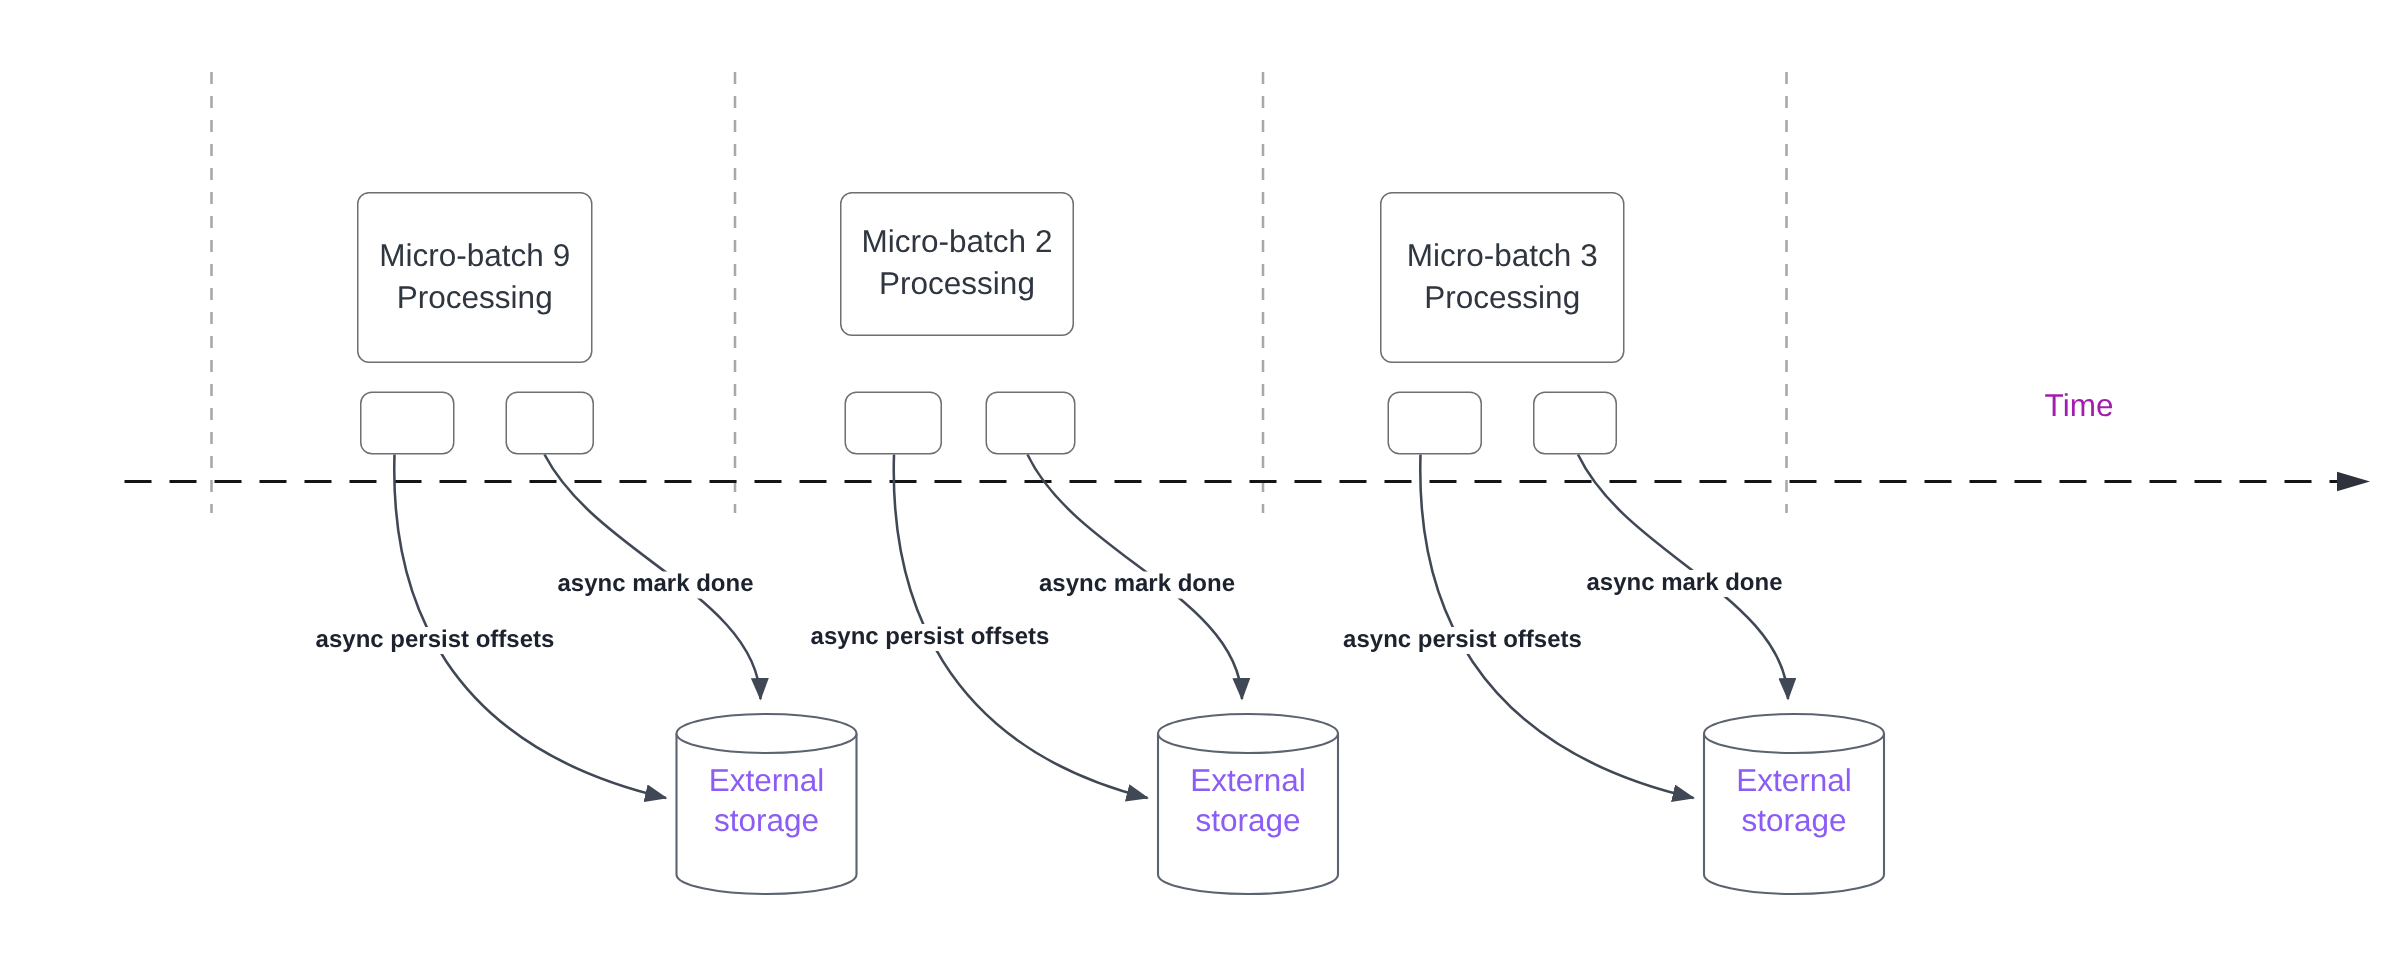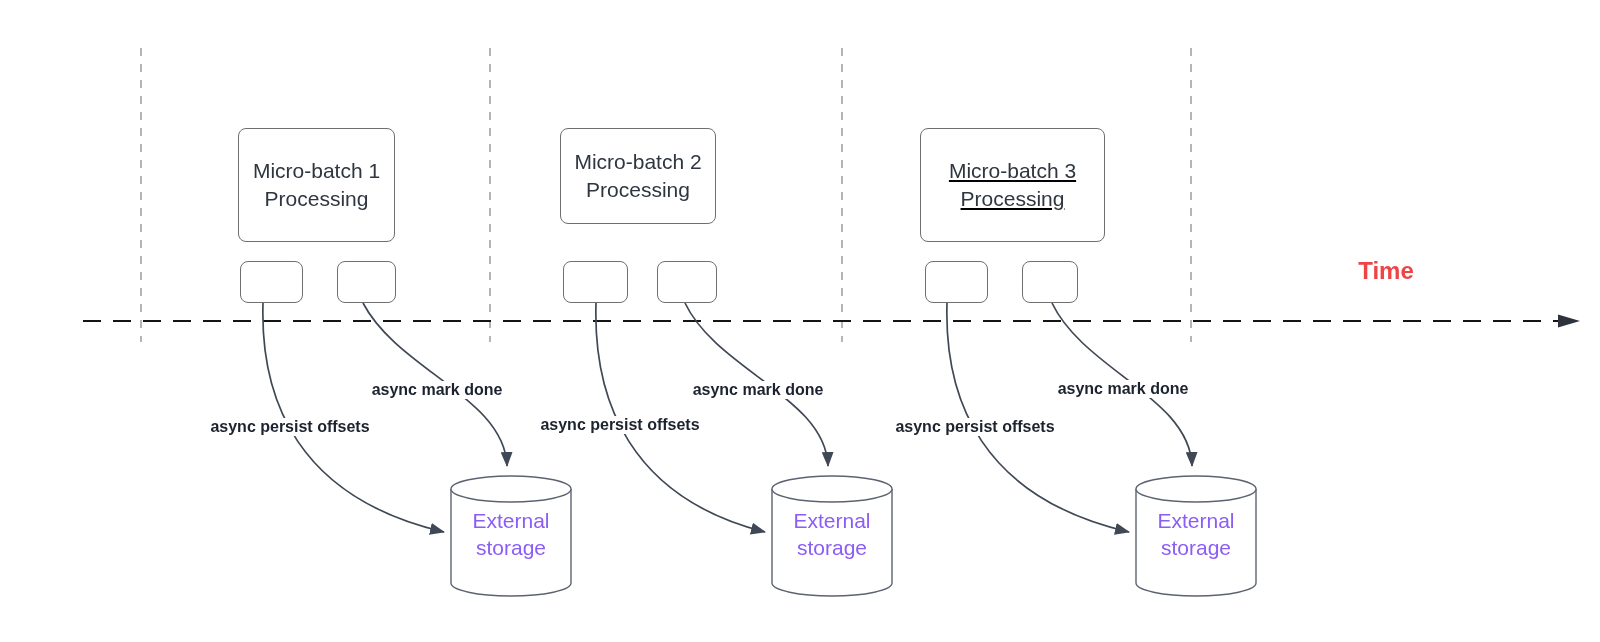--- a/index.html
+++ b/index.html
@@ -44,21 +44,21 @@
     display:flex;flex-direction:column;
     align-items:center;justify-content:center;
     text-align:center;
   }
   .storage-label .line{
     font-size:21px;line-height:27px;color:#8b5cf6;white-space:nowrap;
   }
   .time-label{
     position:absolute;
     transform:translate(-50%,-50%);
-    font-size:24px;color:#ef4444;white-space:nowrap;font-weight:bold;
+    font-size:21px;color:#a21caf;white-space:nowrap;
   }
 </style>
 </head>
 <body>
 
 <div class="canvas">
 
   <svg class="layer" width="1600" height="642" viewBox="0 0 1600 642">
     <defs>
       <marker id="arrowhead" markerUnits="userSpaceOnUse" markerWidth="16" markerHeight="12" refX="14" refY="6" orient="auto">
@@ -97,21 +97,21 @@
       <path d="M 263 303 C 260 400, 298 498, 444 532" marker-end="url(#arrowhead)"></path>
       <path d="M 363 303 C 398 370, 505 398, 507 466" marker-end="url(#arrowhead)"></path>
       <path d="M 596 303 C 593 400, 630 498, 765 532" marker-end="url(#arrowhead)"></path>
       <path d="M 685 303 C 717 370, 826 398, 828 466" marker-end="url(#arrowhead)"></path>
       <path d="M 947 303 C 944 400, 982 498, 1129 532" marker-end="url(#arrowhead)"></path>
       <path d="M 1052 303 C 1084 370, 1190 398, 1192 466" marker-end="url(#arrowhead)"></path>
     </g>
   </svg>
 
   <div class="node-box" style="left:238px;top:128px;width:157px;height:114px;">
-    <span class="line">Micro-batch 1</span>
+    <span class="line">Micro-batch 9</span>
     <span class="line">Processing</span>
   </div>
   <div class="small-box" style="left:240px;top:261px;width:63px;height:42px;"></div>
   <div class="small-box" style="left:337px;top:261px;width:59px;height:42px;"></div>
   <div class="edge-label" style="left:290px;top:427px;">async persist offsets</div>
   <div class="edge-label" style="left:437px;top:390px;">async mark done</div>
   <div class="storage-label" style="left:451px;top:505px;width:120px;height:58px;">
     <span class="line">External</span>
     <span class="line">storage</span>
   </div>
@@ -122,21 +122,21 @@
   </div>
   <div class="small-box" style="left:563px;top:261px;width:65px;height:42px;"></div>
   <div class="small-box" style="left:657px;top:261px;width:60px;height:42px;"></div>
   <div class="edge-label" style="left:620px;top:425px;">async persist offsets</div>
   <div class="edge-label" style="left:758px;top:390px;">async mark done</div>
   <div class="storage-label" style="left:772px;top:505px;width:120px;height:58px;">
     <span class="line">External</span>
     <span class="line">storage</span>
   </div>
 
-  <div class="node-box" style="left:920px;top:128px;width:185px;height:114px;text-decoration:underline;">
+  <div class="node-box" style="left:920px;top:128px;width:163px;height:114px;">
     <span class="line">Micro-batch 3</span>
     <span class="line">Processing</span>
   </div>
   <div class="small-box" style="left:925px;top:261px;width:63px;height:42px;"></div>
   <div class="small-box" style="left:1022px;top:261px;width:56px;height:42px;"></div>
   <div class="edge-label" style="left:975px;top:427px;">async persist offsets</div>
   <div class="edge-label" style="left:1123px;top:389px;">async mark done</div>
   <div class="storage-label" style="left:1136px;top:505px;width:120px;height:58px;">
     <span class="line">External</span>
     <span class="line">storage</span>

